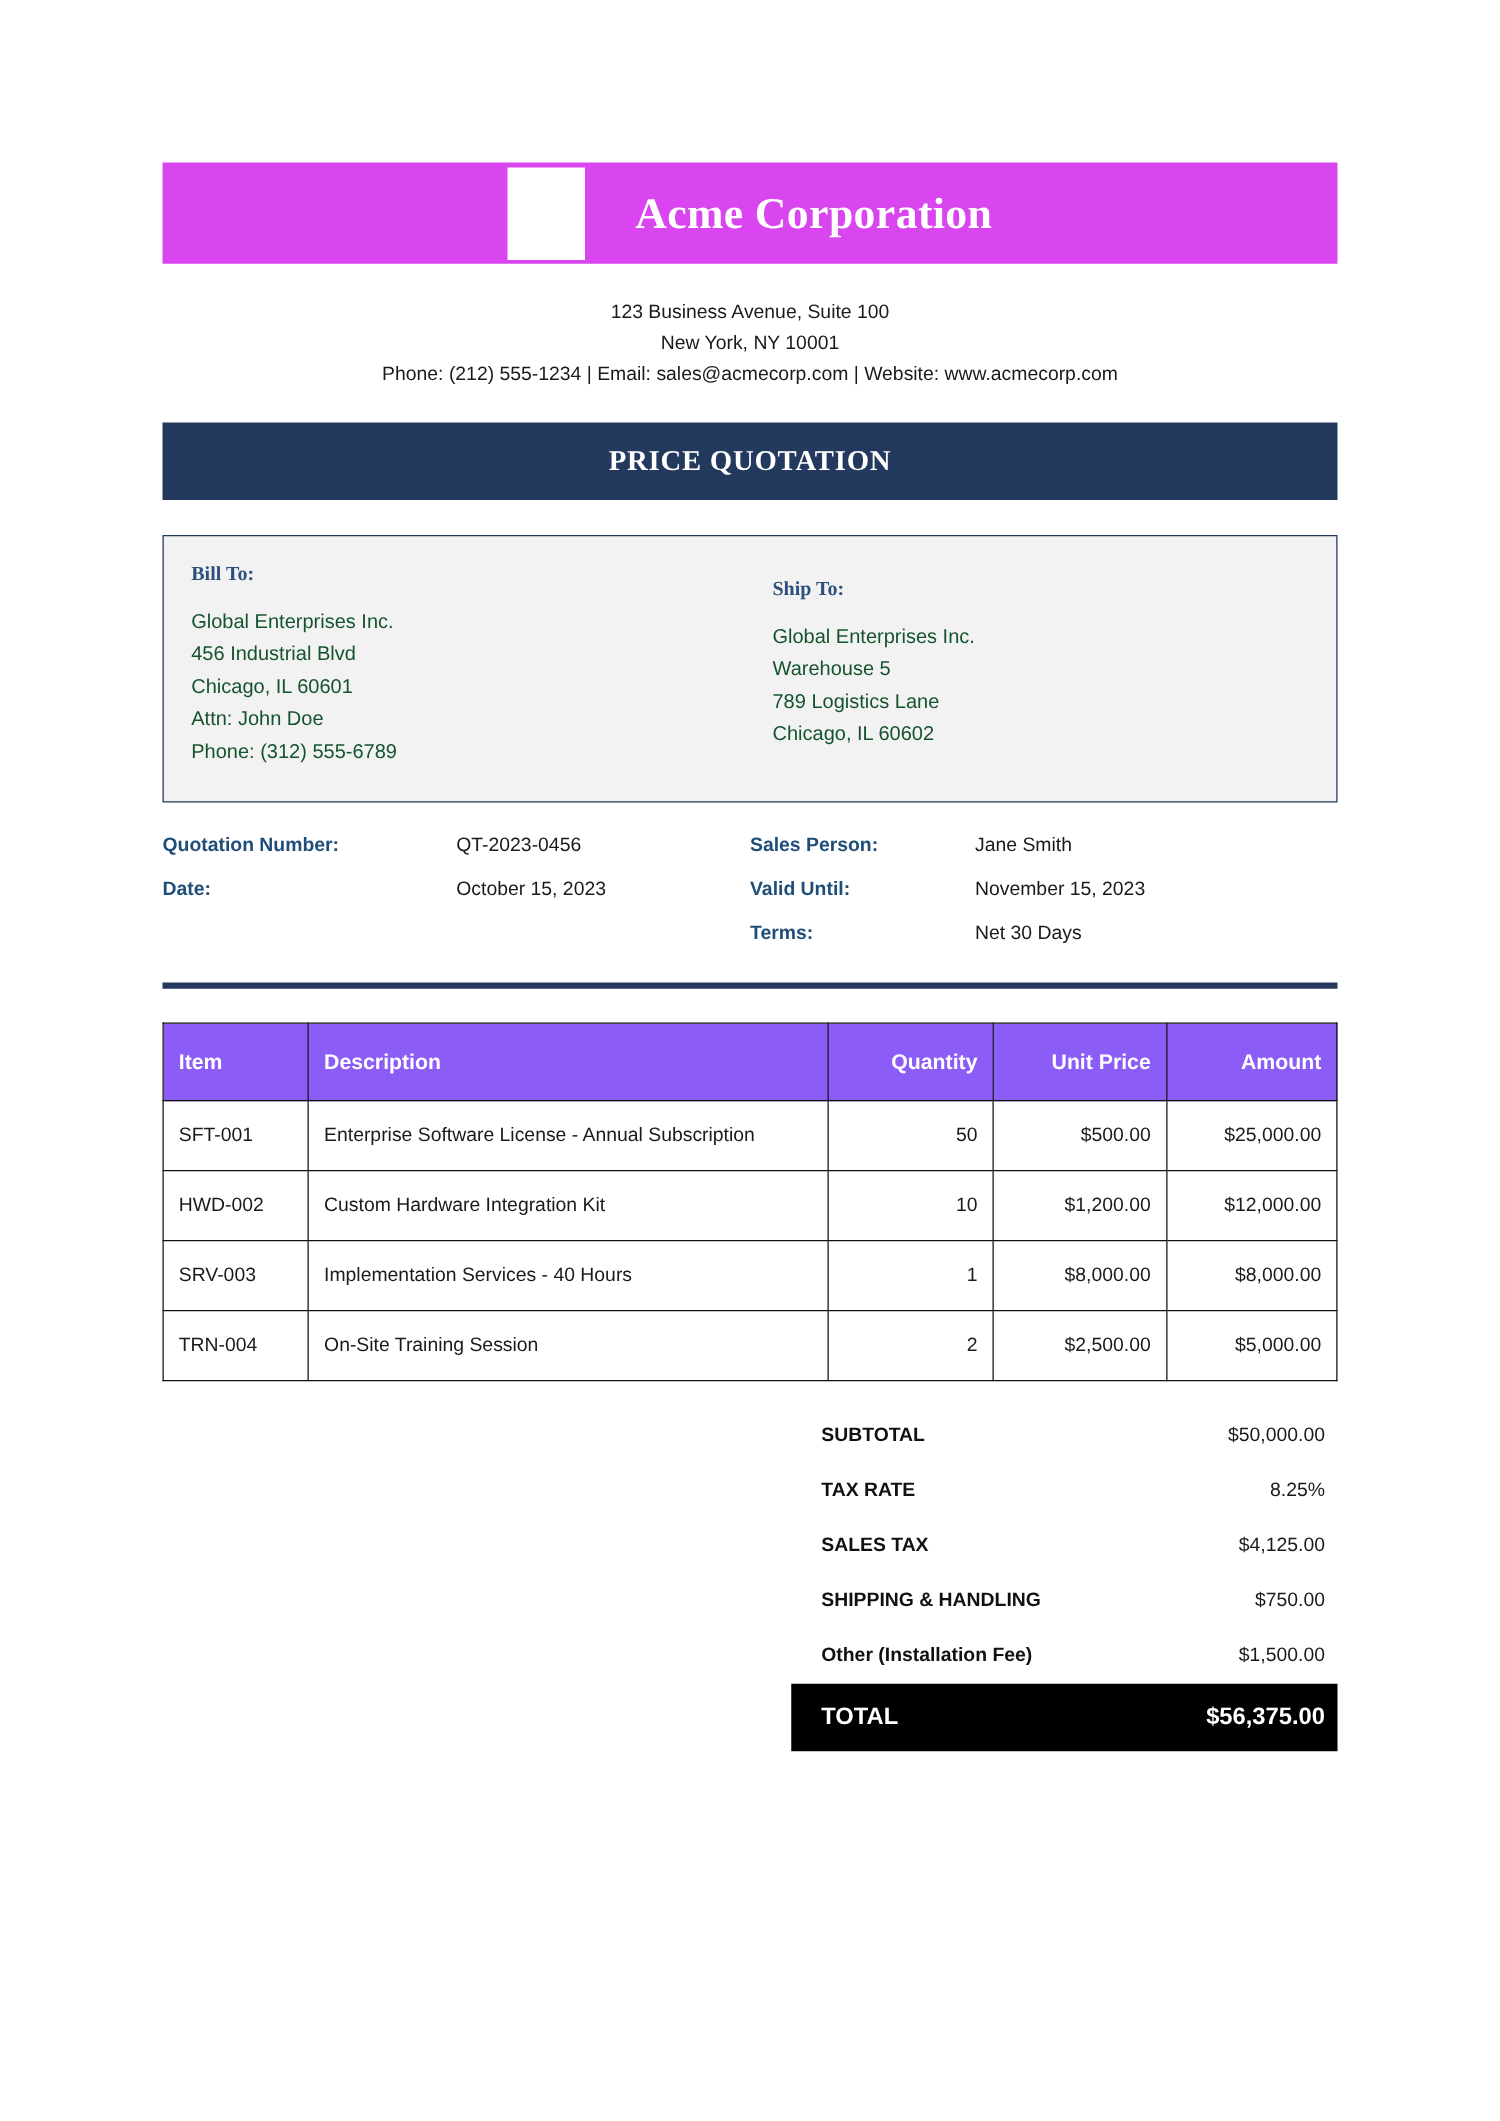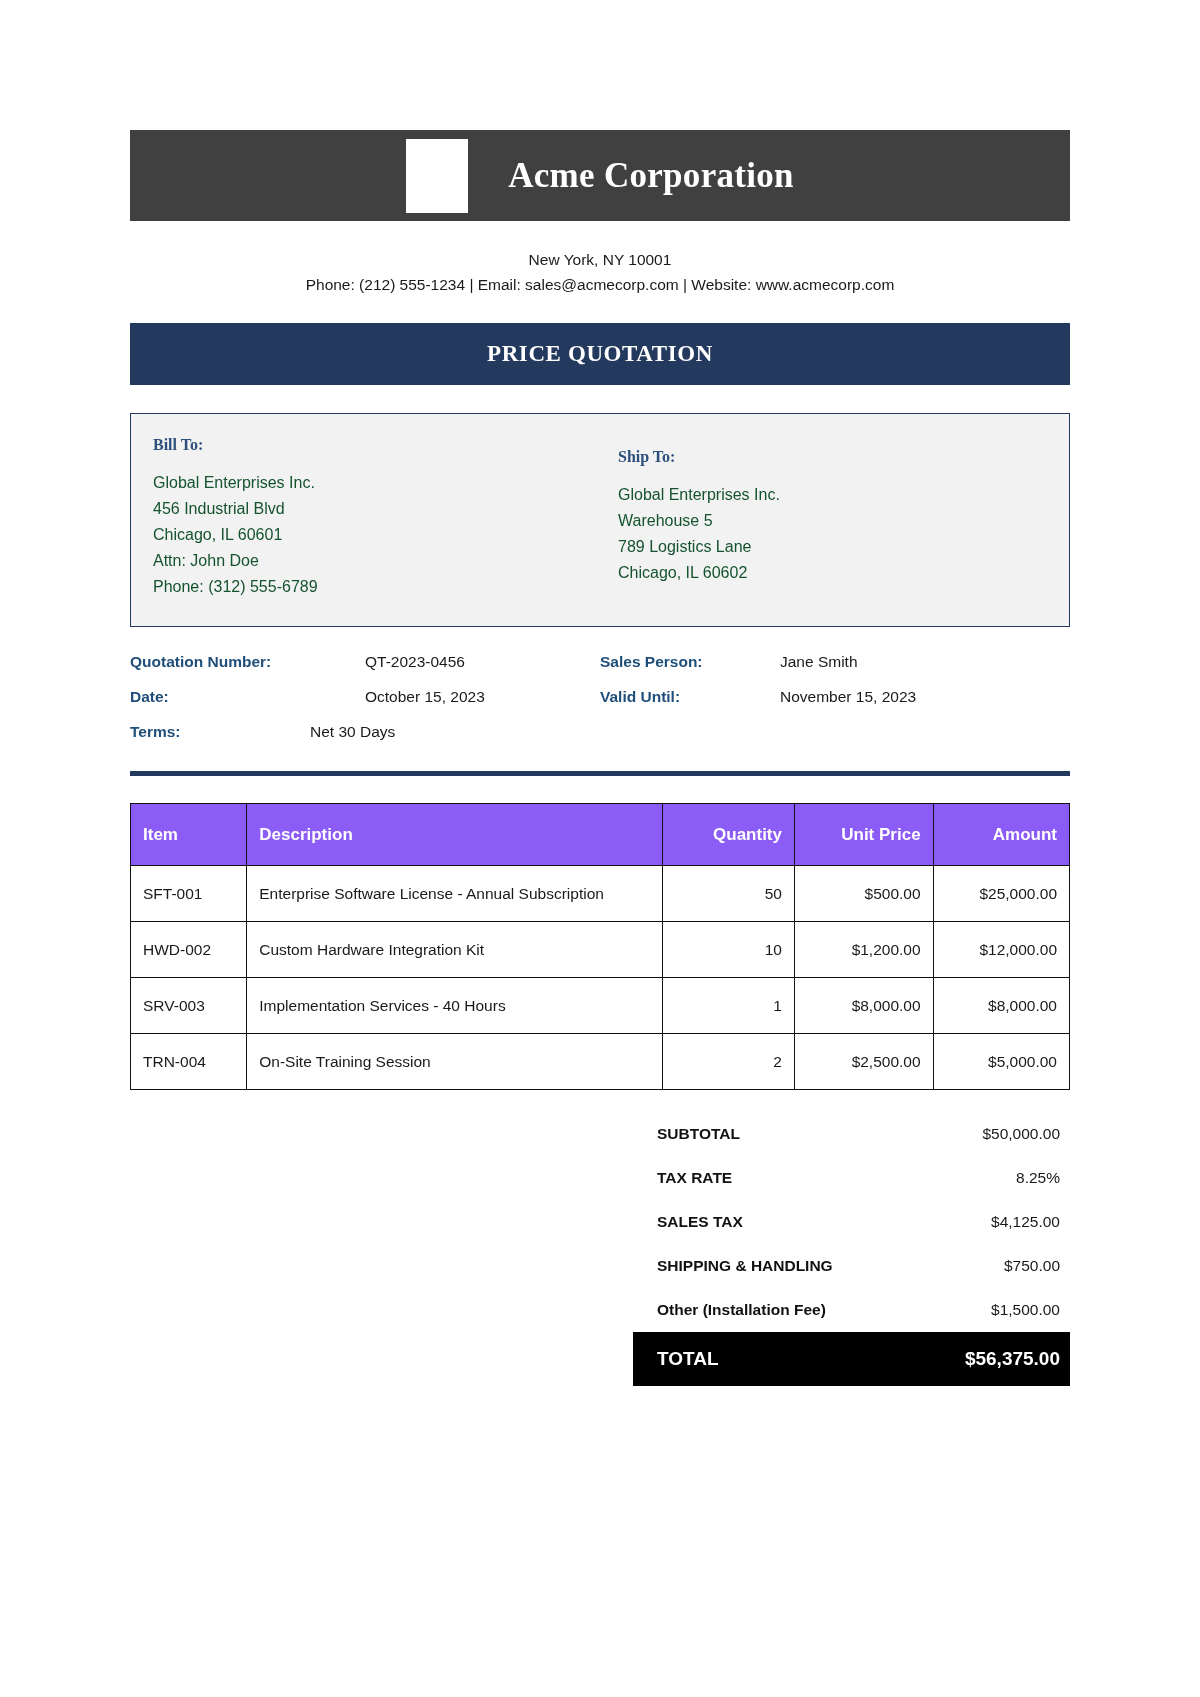--- a/index.html
+++ b/index.html
@@ -19,22 +19,22 @@
     width: 1200px;
     height: 1697px;
     position: relative;
     box-sizing: border-box;
     padding: 0 130px;
   }
 
   
   .header-banner {
     margin-top: 130px;
-    height: 91px;
-    background: #404040;
+    height: 81px;
+    background: #d946ef;
     display: flex;
     align-items: center;
     justify-content: center;
     gap: 40px;
     box-sizing: border-box;
   }
   .logo-box {
     width: 62px;
     height: 74px;
     background: #ffffff;
@@ -107,20 +107,21 @@
   
   .meta-grid {
     margin-top: 26px;
     display: flex;
     flex-direction: column;
     gap: 17px;
   }
   .meta-row {
     display: flex;
     align-items: baseline;
+    justify-content: flex-end;
   }
   .meta-cell {
     display: flex;
     width: 50%;
     align-items: baseline;
   }
   .meta-label {
     font-size: 15.5px;
     font-weight: bold;
     color: #1f4e79;
@@ -213,20 +214,21 @@
 <body>
 
 <div class="page">
 
   <div class="header-banner">
     <div class="logo-box"></div>
     <div class="company-name">Acme Corporation</div>
   </div>
 
   <div class="contact-block">
+    <div>123 Business Avenue, Suite 100</div>
     <div>New York, NY 10001</div>
     <div>Phone: (212) 555-1234 | Email: sales@acmecorp.com | Website: www.acmecorp.com</div>
   </div>
 
   <div class="title-bar">
     <span>PRICE QUOTATION</span>
   </div>
 
   <div class="address-panel">
     <div class="address-col bill">

